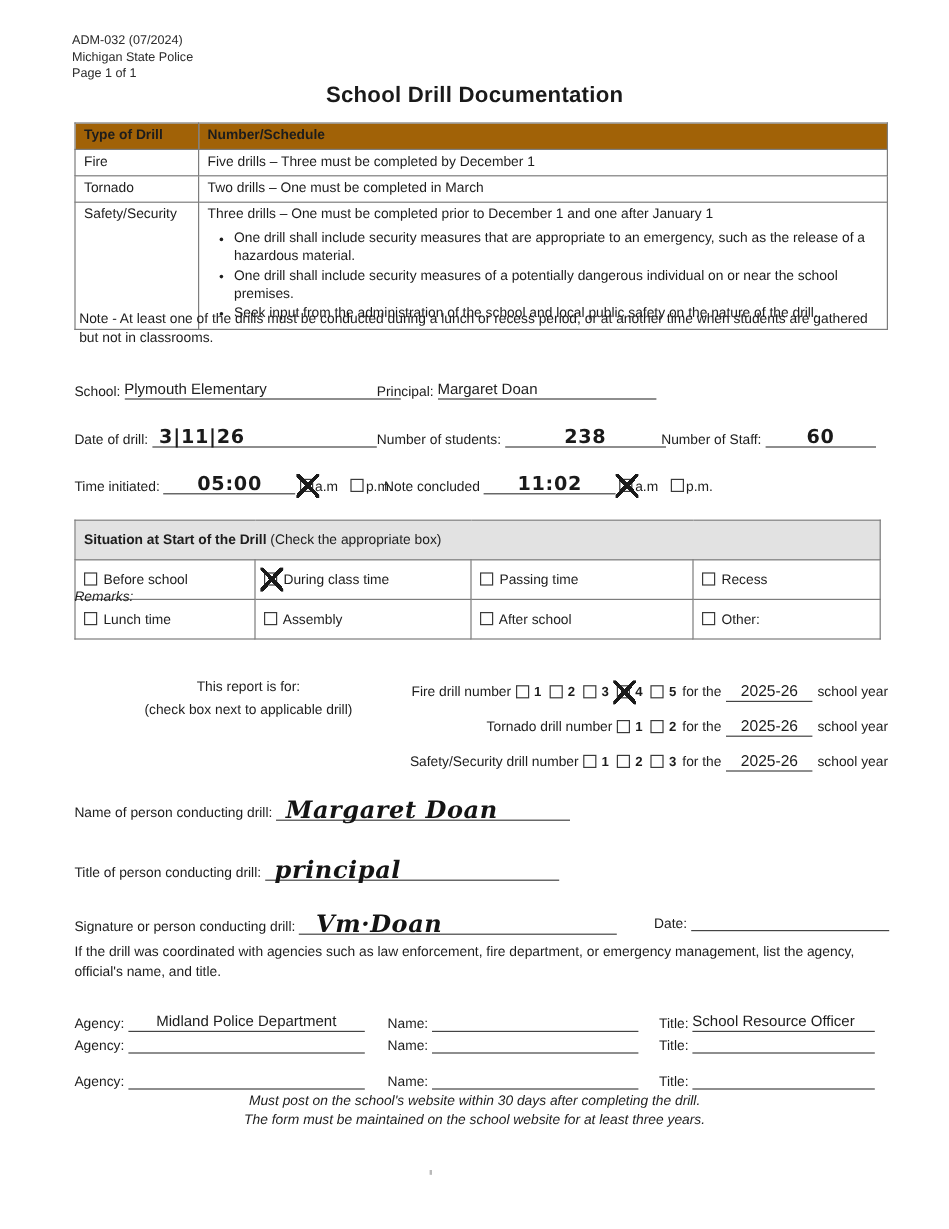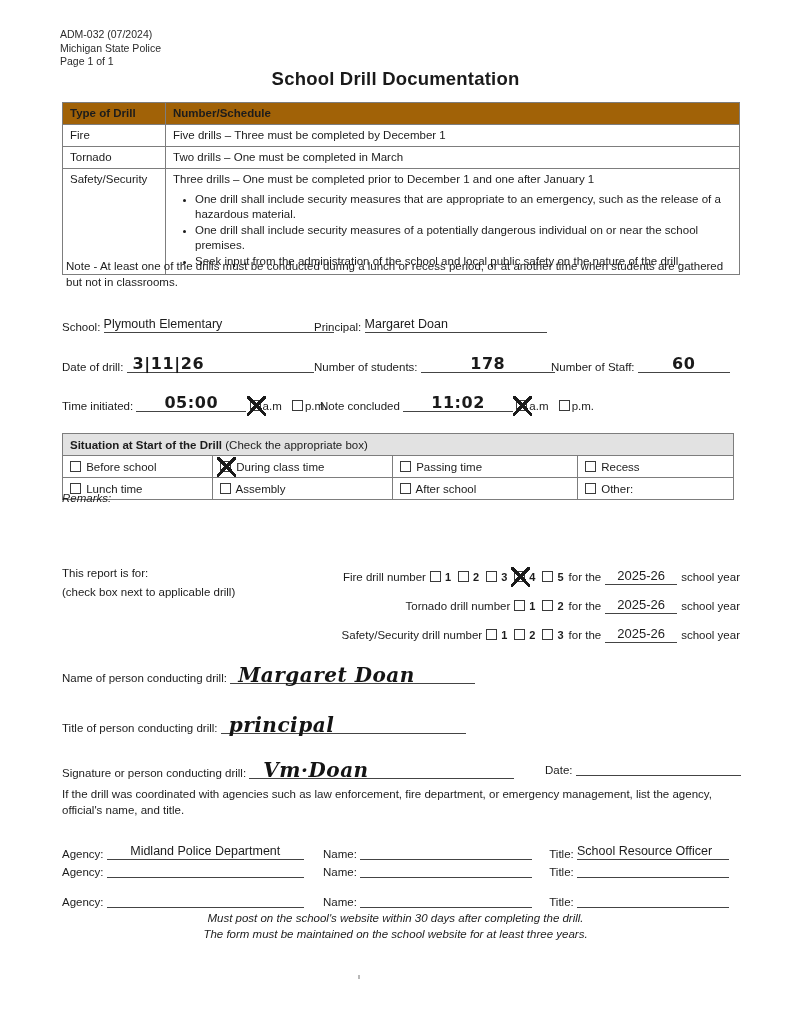--- a/index.html
+++ b/index.html
@@ -83,28 +83,28 @@
     background:
       linear-gradient(to bottom right, transparent 43%, #1a1a1a 43%, #1a1a1a 55%, transparent 55%),
       linear-gradient(to bottom left, transparent 43%, #1a1a1a 43%, #1a1a1a 55%, transparent 55%);
   }
 
   
   .sit {
     position: absolute; left: 62px; top: 433px; width: 672px;
     border-collapse: collapse; font-size: 11.5px;
   }
-  .sit td { border: 1px solid #7d7d7d; padding: 4px 7px; height: 22px; }
+  .sit td { border: 1px solid #7d7d7d; padding: 4px 7px; height: 33px; }
   .sit .head { background: #e2e2e2; }
   .sit .head b { font-weight: bold; }
 
   .remarks { position: absolute; left: 62px; top: 492px; font-size: 11.5px; font-style: italic; }
 
   
-  .rf-left { position: absolute; left: 62px; top: 564px; width: 290px; text-align: left; font-size: 11.5px; line-height: 19px; }
+  .rf-left { position: absolute; left: 62px; top: 564px; width: 290px; text-align: center; font-size: 11.5px; line-height: 19px; }
   .rf-rows { position: absolute; left: 330px; top: 562px; width: 410px; font-size: 11.5px; }
   .rf-row { display: flex; align-items: center; justify-content: flex-end; height: 29px; white-space: nowrap; }
   .rf-row .rl { margin-right: 4px; }
   .rf-row .boxes { display: inline-flex; align-items: center; gap: 2px; }
   .rf-row .boxes span.n { font-weight: bold; font-size: 11px; margin-right: 5px; }
   .yr {
     display: inline-block; border-bottom: 1.2px solid #444; width: 72px;
     text-align: center; font-size: 13px; margin: 0 4px; padding-bottom: 1px;
   }
 
@@ -169,21 +169,21 @@
     <span class="lbl">Principal:</span>
     <span class="ln" style="width:182px; text-align:left;"><span class="val">Margaret Doan</span></span>
   </div>
 
   <div class="f" style="left:62px; top:352px;">
     <span class="lbl">Date of drill:</span>
     <span class="ln" style="width:187px; text-align:left; height:21px;"><span class="hw" style="margin-left:6px;">3|11|26</span></span>
   </div>
   <div class="f" style="left:314px; top:352px;">
     <span class="lbl">Number of students:</span>
-    <span class="ln" style="width:134px; text-align:center; height:21px;"><span class="hw">178</span></span>
+    <span class="ln" style="width:134px; text-align:center; height:21px;"><span class="hw">238</span></span>
   </div>
   <div class="f" style="left:551px; top:352px;">
     <span class="lbl">Number of Staff:</span>
     <span class="ln" style="width:92px; text-align:center; height:21px;"><span class="hw">60</span></span>
   </div>
 
   <div class="f" style="left:62px; top:391px;">
     <span class="lbl">Time initiated:</span>
     <span class="ln" style="width:110px; text-align:center; height:21px;"><span class="hw">05:00</span></span>
     <span class="cb x"></span><span>a.m</span>

